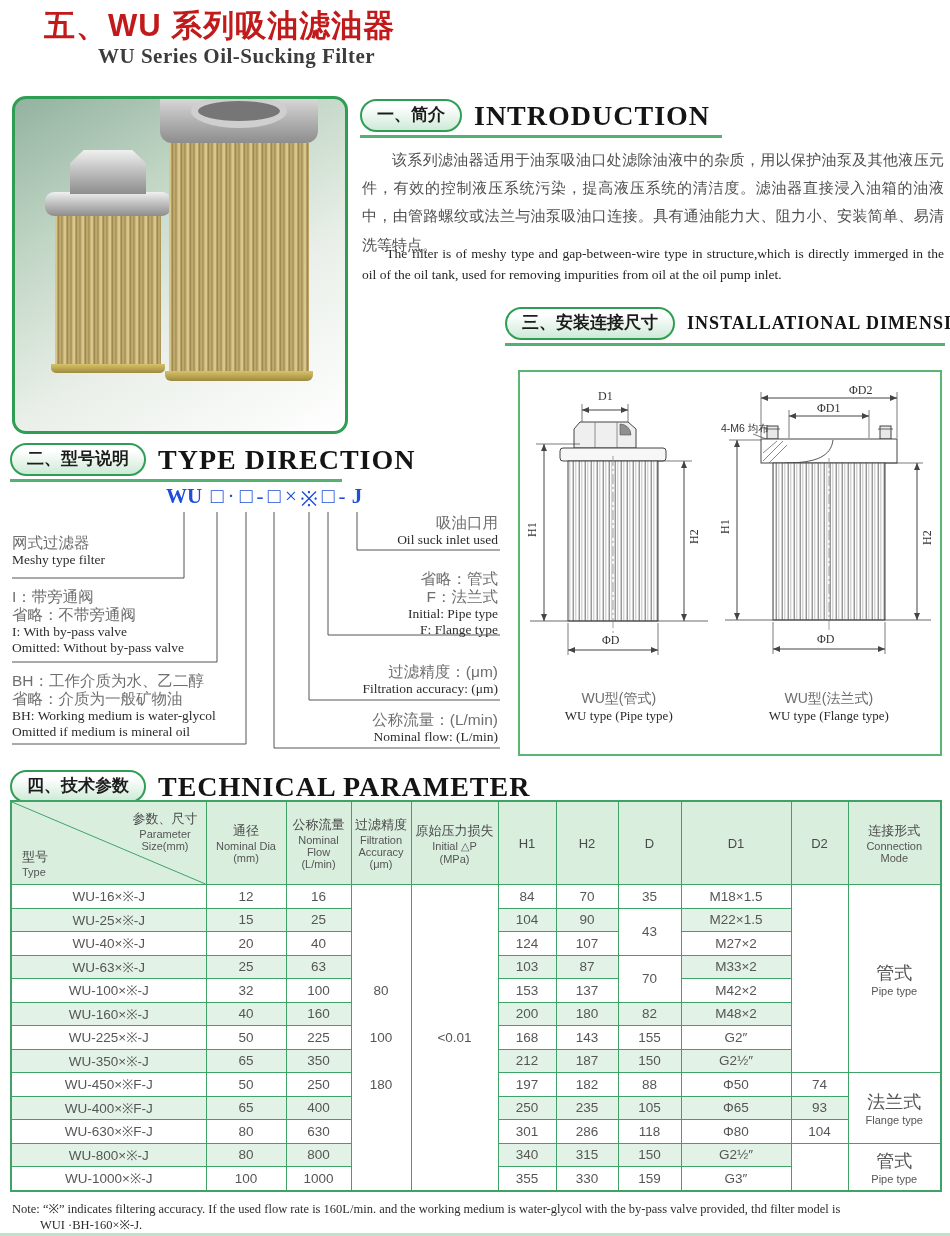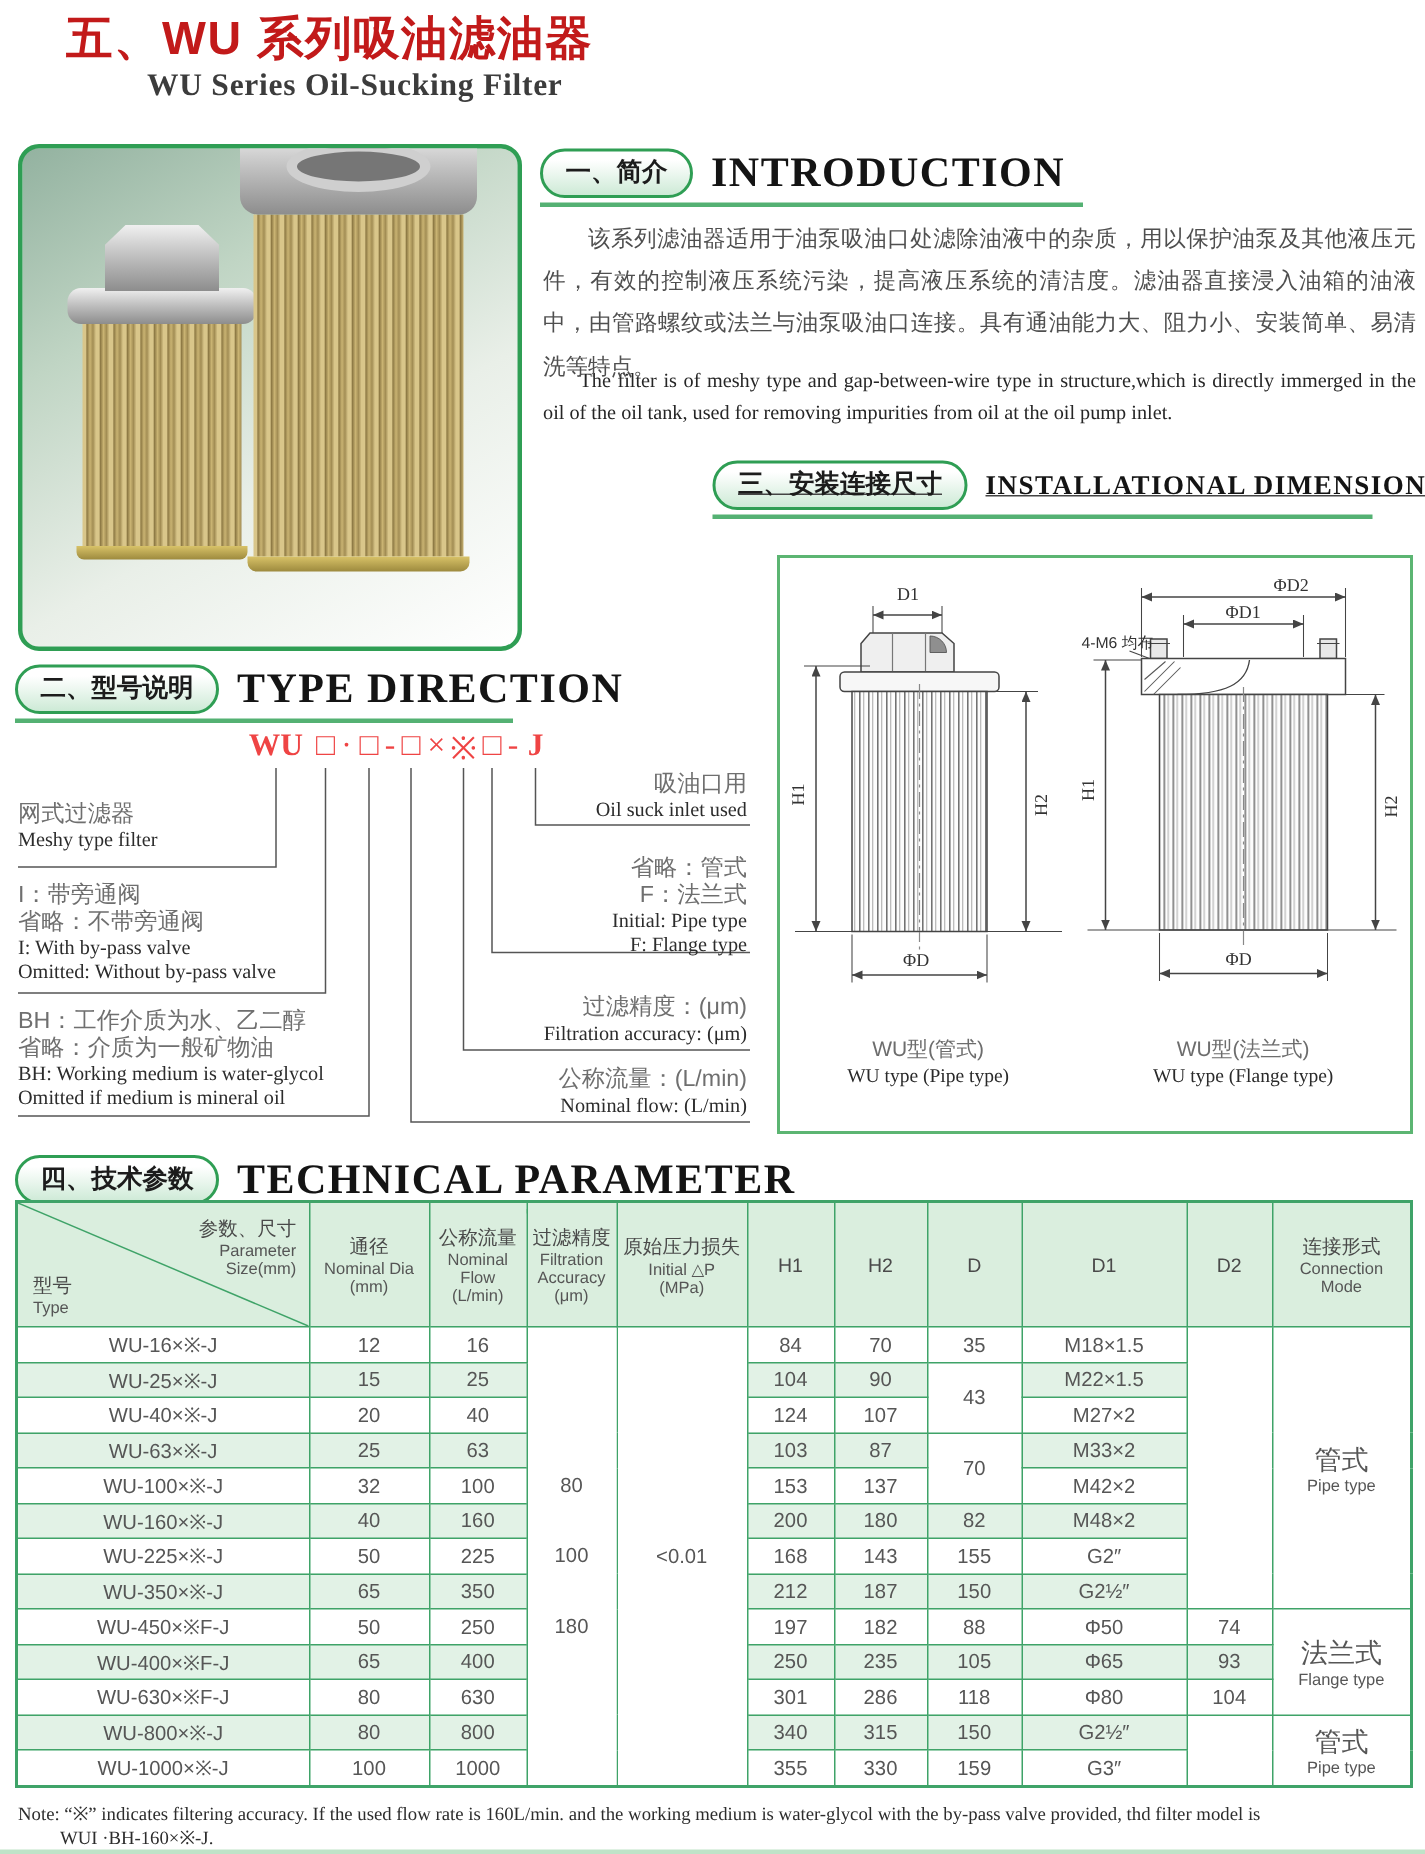--- a/index.html
+++ b/index.html
@@ -45,39 +45,39 @@
   .inst-box{left:518px;top:370px;width:424px;height:386px;border:2px solid #5cb572;background:#fff;
             display:flex;justify-content:space-around;align-items:flex-start;padding-top:10px;box-sizing:border-box;}
   .drawing{text-align:center;}
   .cap-zh{font-size:14px;color:#6d6d6d;margin-top:4px;}
   .cap-en{font-size:13px;color:#2a2a2a;font-family:"Liberation Serif",serif;}
   svg text.dim{font-family:"Liberation Serif",serif;font-size:12px;fill:#333;}
   svg text.dimzh{font-family:"Liberation Sans",sans-serif;font-size:10.5px;fill:#333;}
   
   .type-area{left:0;top:478px;width:512px;height:294px;}
   .fpart{position:absolute;top:6px;transform:translateX(-50%);font-family:"Liberation Serif",serif;
-         font-size:21px;color:#ef4444;}
+         font-size:21px;color:#1d4ed8;}
   .fpart.b{font-weight:bold;}
   .lbl{position:absolute;line-height:1.0;}
   .lbl .zh{font-size:15.5px;color:#6f6f6f;line-height:18px;}
   .lbl .en{font-size:13.5px;color:#2c2c2c;line-height:15.5px;font-family:"Liberation Serif",serif;}
   .lbl.right{right:14px;text-align:right;}
   .lbl.left{left:12px;text-align:left;}
   
   table.tech{position:absolute;left:10px;top:800px;width:930px;border-collapse:collapse;
              table-layout:fixed;border:2px solid #3fa368;}
   table.tech th,table.tech td{border:1px solid #3fa368;padding:0;}
   table.tech th{background:#daeede;font-weight:normal;height:82px;vertical-align:middle;}
   .hz{font-size:13px;color:#4a4a4a;}
   .he{font-size:11px;color:#555;}
   table.tech td{height:22.5px;text-align:center;font-size:13.5px;color:#565656;background:#fff;}
   table.tech tr.even td.c{background:#e2f2e6;}
   td.t{text-align:left;padding-left:28px;}
   th.corner{position:relative;}
-  .corner-top{position:absolute;right:8px;top:8px;text-align:right;}
+  .corner-top{position:absolute;right:8px;top:8px;text-align:center;}
   .corner-bot{position:absolute;left:10px;bottom:6px;text-align:left;}
   td.fa-cell{position:relative;}
   .fa-val{position:absolute;left:0;width:100%;transform:translateY(-50%);text-align:center;}
   .conn-zh{font-size:18px;color:#565656;}
   .conn-en{font-size:11px;color:#565656;}
   
   .note-zh{left:12px;top:1182px;width:934px;font-size:13px;color:#3f3f3f;}
   .note-en{left:12px;top:1200px;width:934px;font-size:12.5px;color:#2d2d2d;font-family:"Liberation Serif",serif;}
   .note-en2{left:40px;top:1216px;font-size:12.5px;color:#2d2d2d;font-family:"Liberation Serif",serif;}
   .bottom-strip{left:0;bottom:0;width:100%;height:3px;background:#bfe3c8;}
@@ -109,21 +109,21 @@
   <div class="abs" style="left:360px;top:99px;width:585px;">
     <div class="sec-head">
       <span class="capsule">一、简介</span>
       <span class="sec-en">INTRODUCTION</span>
     </div>
     <div class="underline" style="width:362px;"></div>
   </div>
   <div class="abs intro-en">The filter is of meshy type and gap-between-wire type in structure,which is directly immerged in the oil of the oil tank, used for removing impurities from oil at the oil pump inlet.</div>
   <div class="abs intro-zh">该系列滤油器适用于油泵吸油口处滤除油液中的杂质，用以保护油泵及其他液压元件，有效的控制液压系统污染，提高液压系统的清洁度。滤油器直接浸入油箱的油液中，由管路螺纹或法兰与油泵吸油口连接。具有通油能力大、阻力小、安装简单、易清洗等特点。</div>
 
-  <div class="abs" style="left:475px;top:307px;width:440px;text-decoration:underline;">
+  <div class="abs" style="left:505px;top:307px;width:440px;">
     <div class="sec-head">
       <span class="capsule">三、安装连接尺寸</span>
       <span class="sec-en" style="font-size:18px;">INSTALLATIONAL DIMENSIONS</span>
     </div>
     <div class="underline" style="width:440px;"></div>
   </div>
 
   <div class="abs inst-box">
 
     <div class="drawing">

